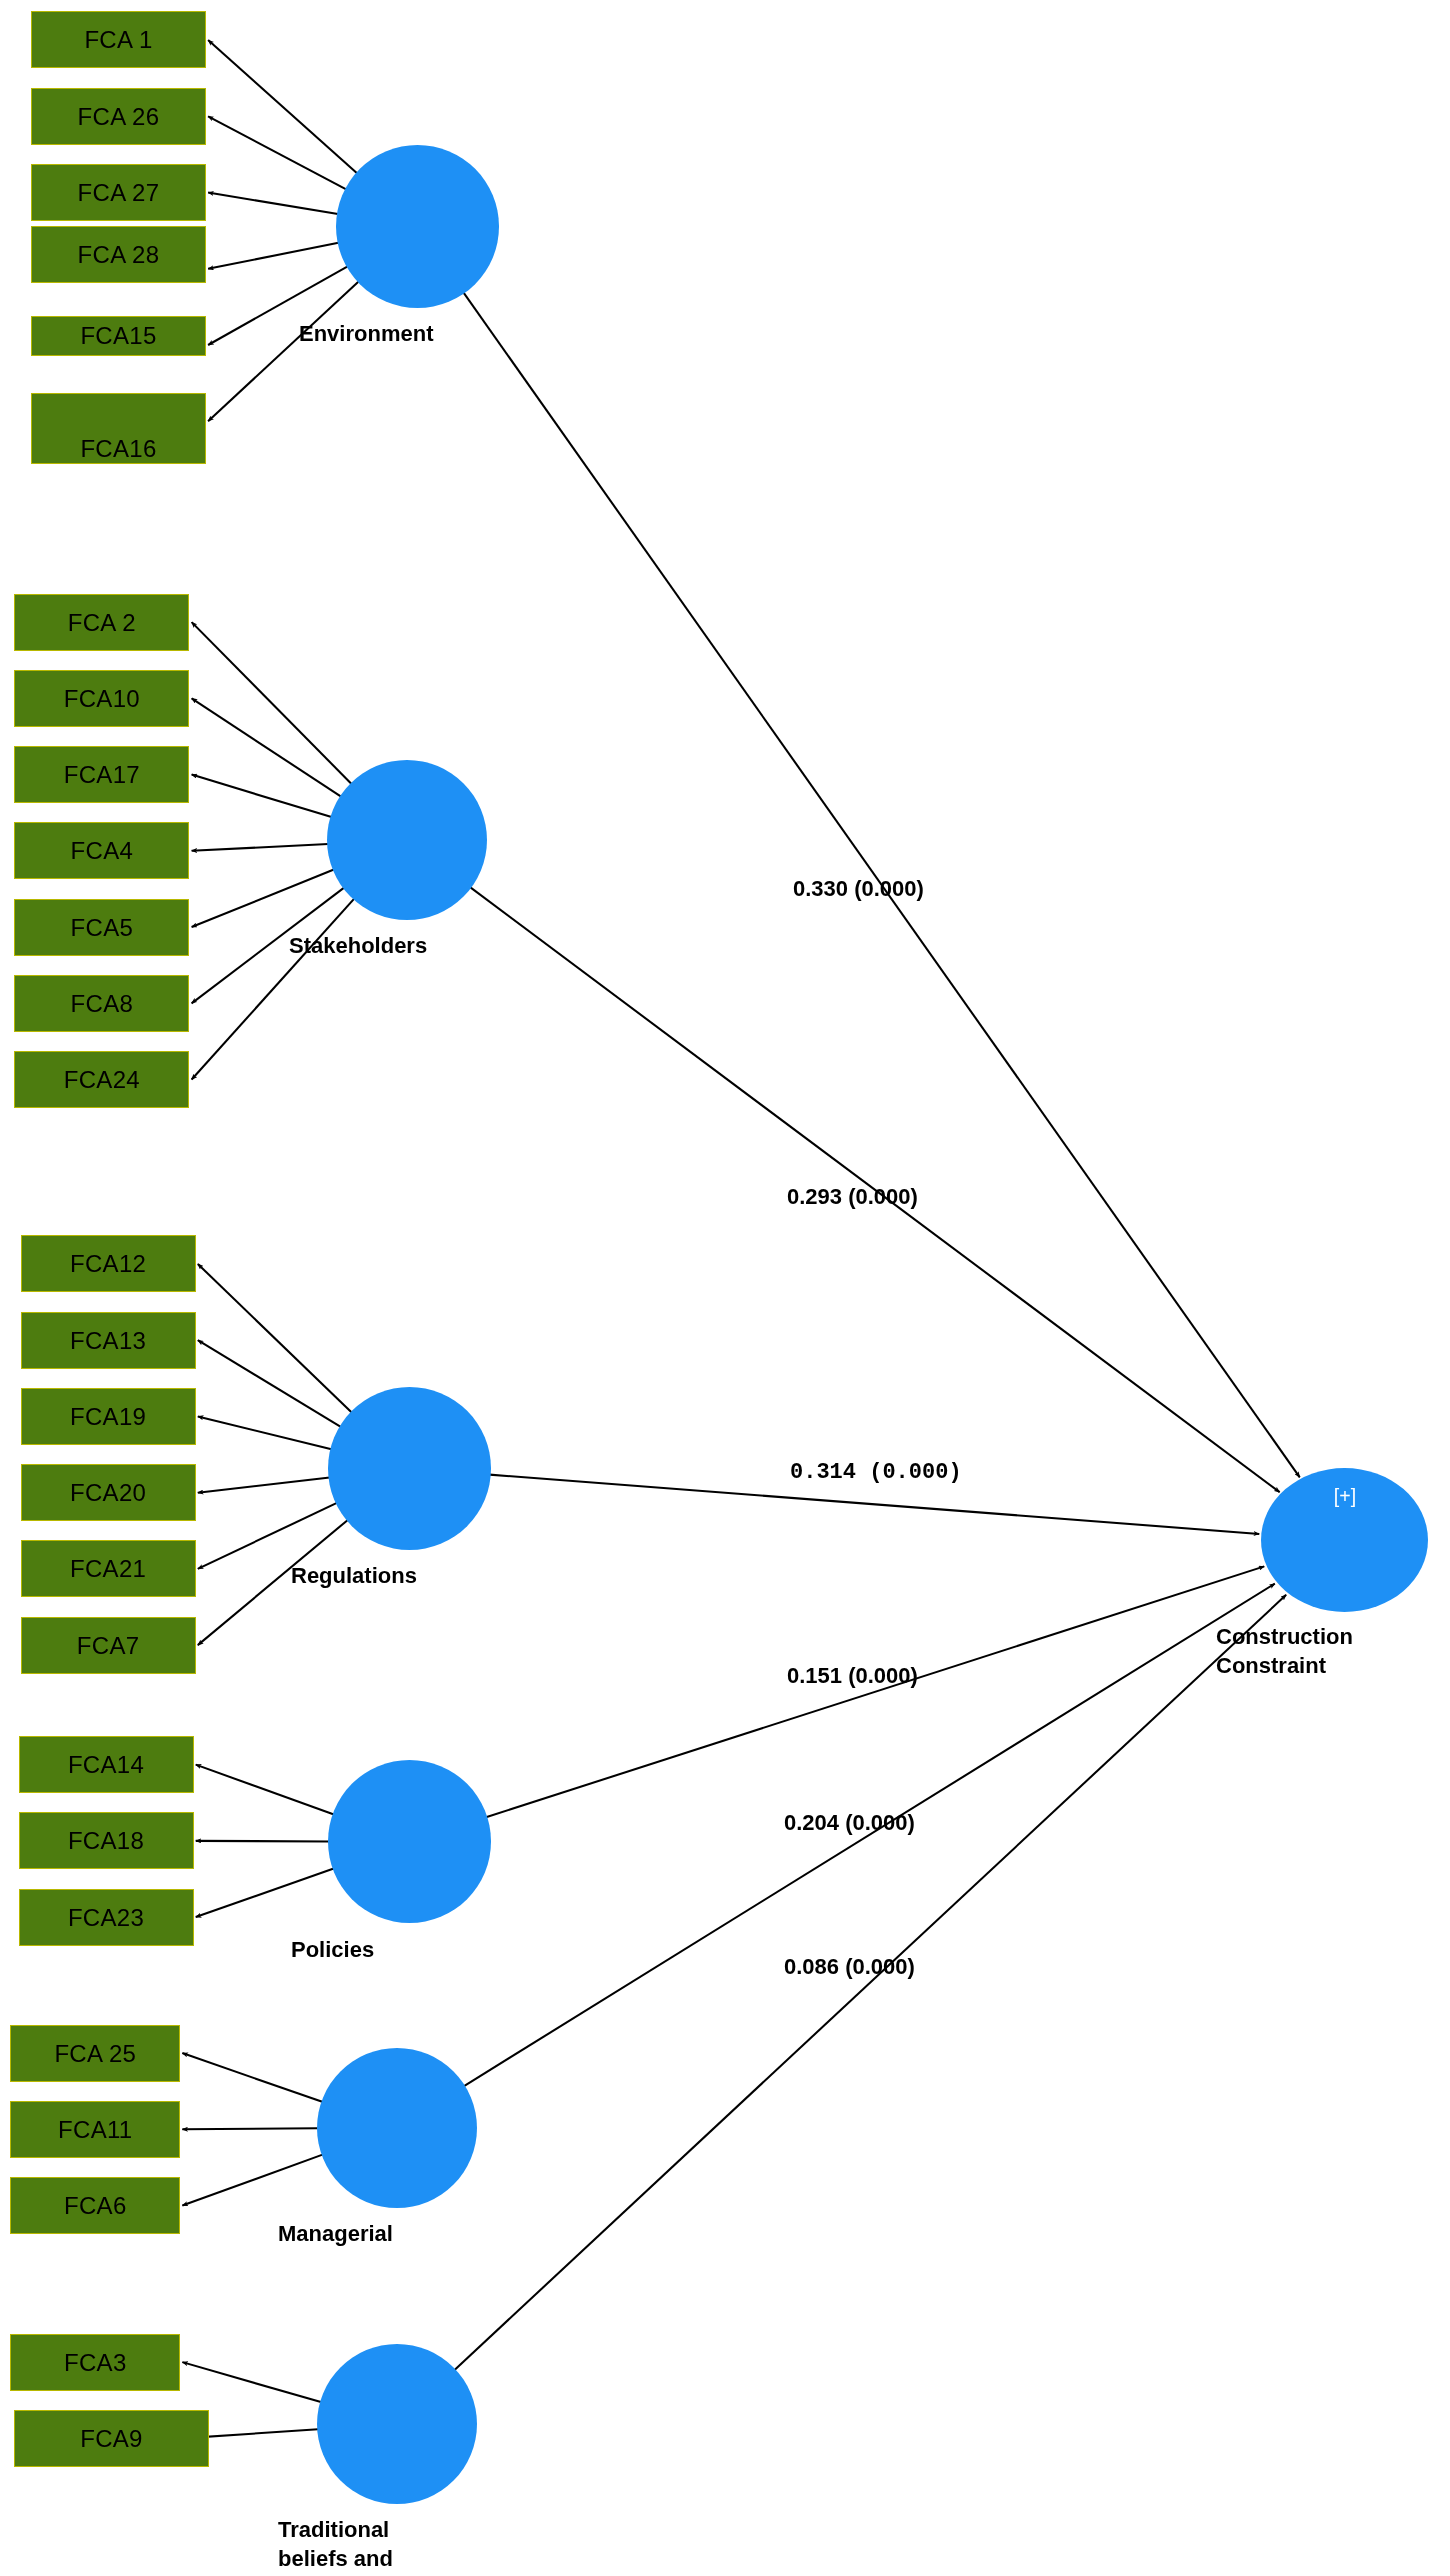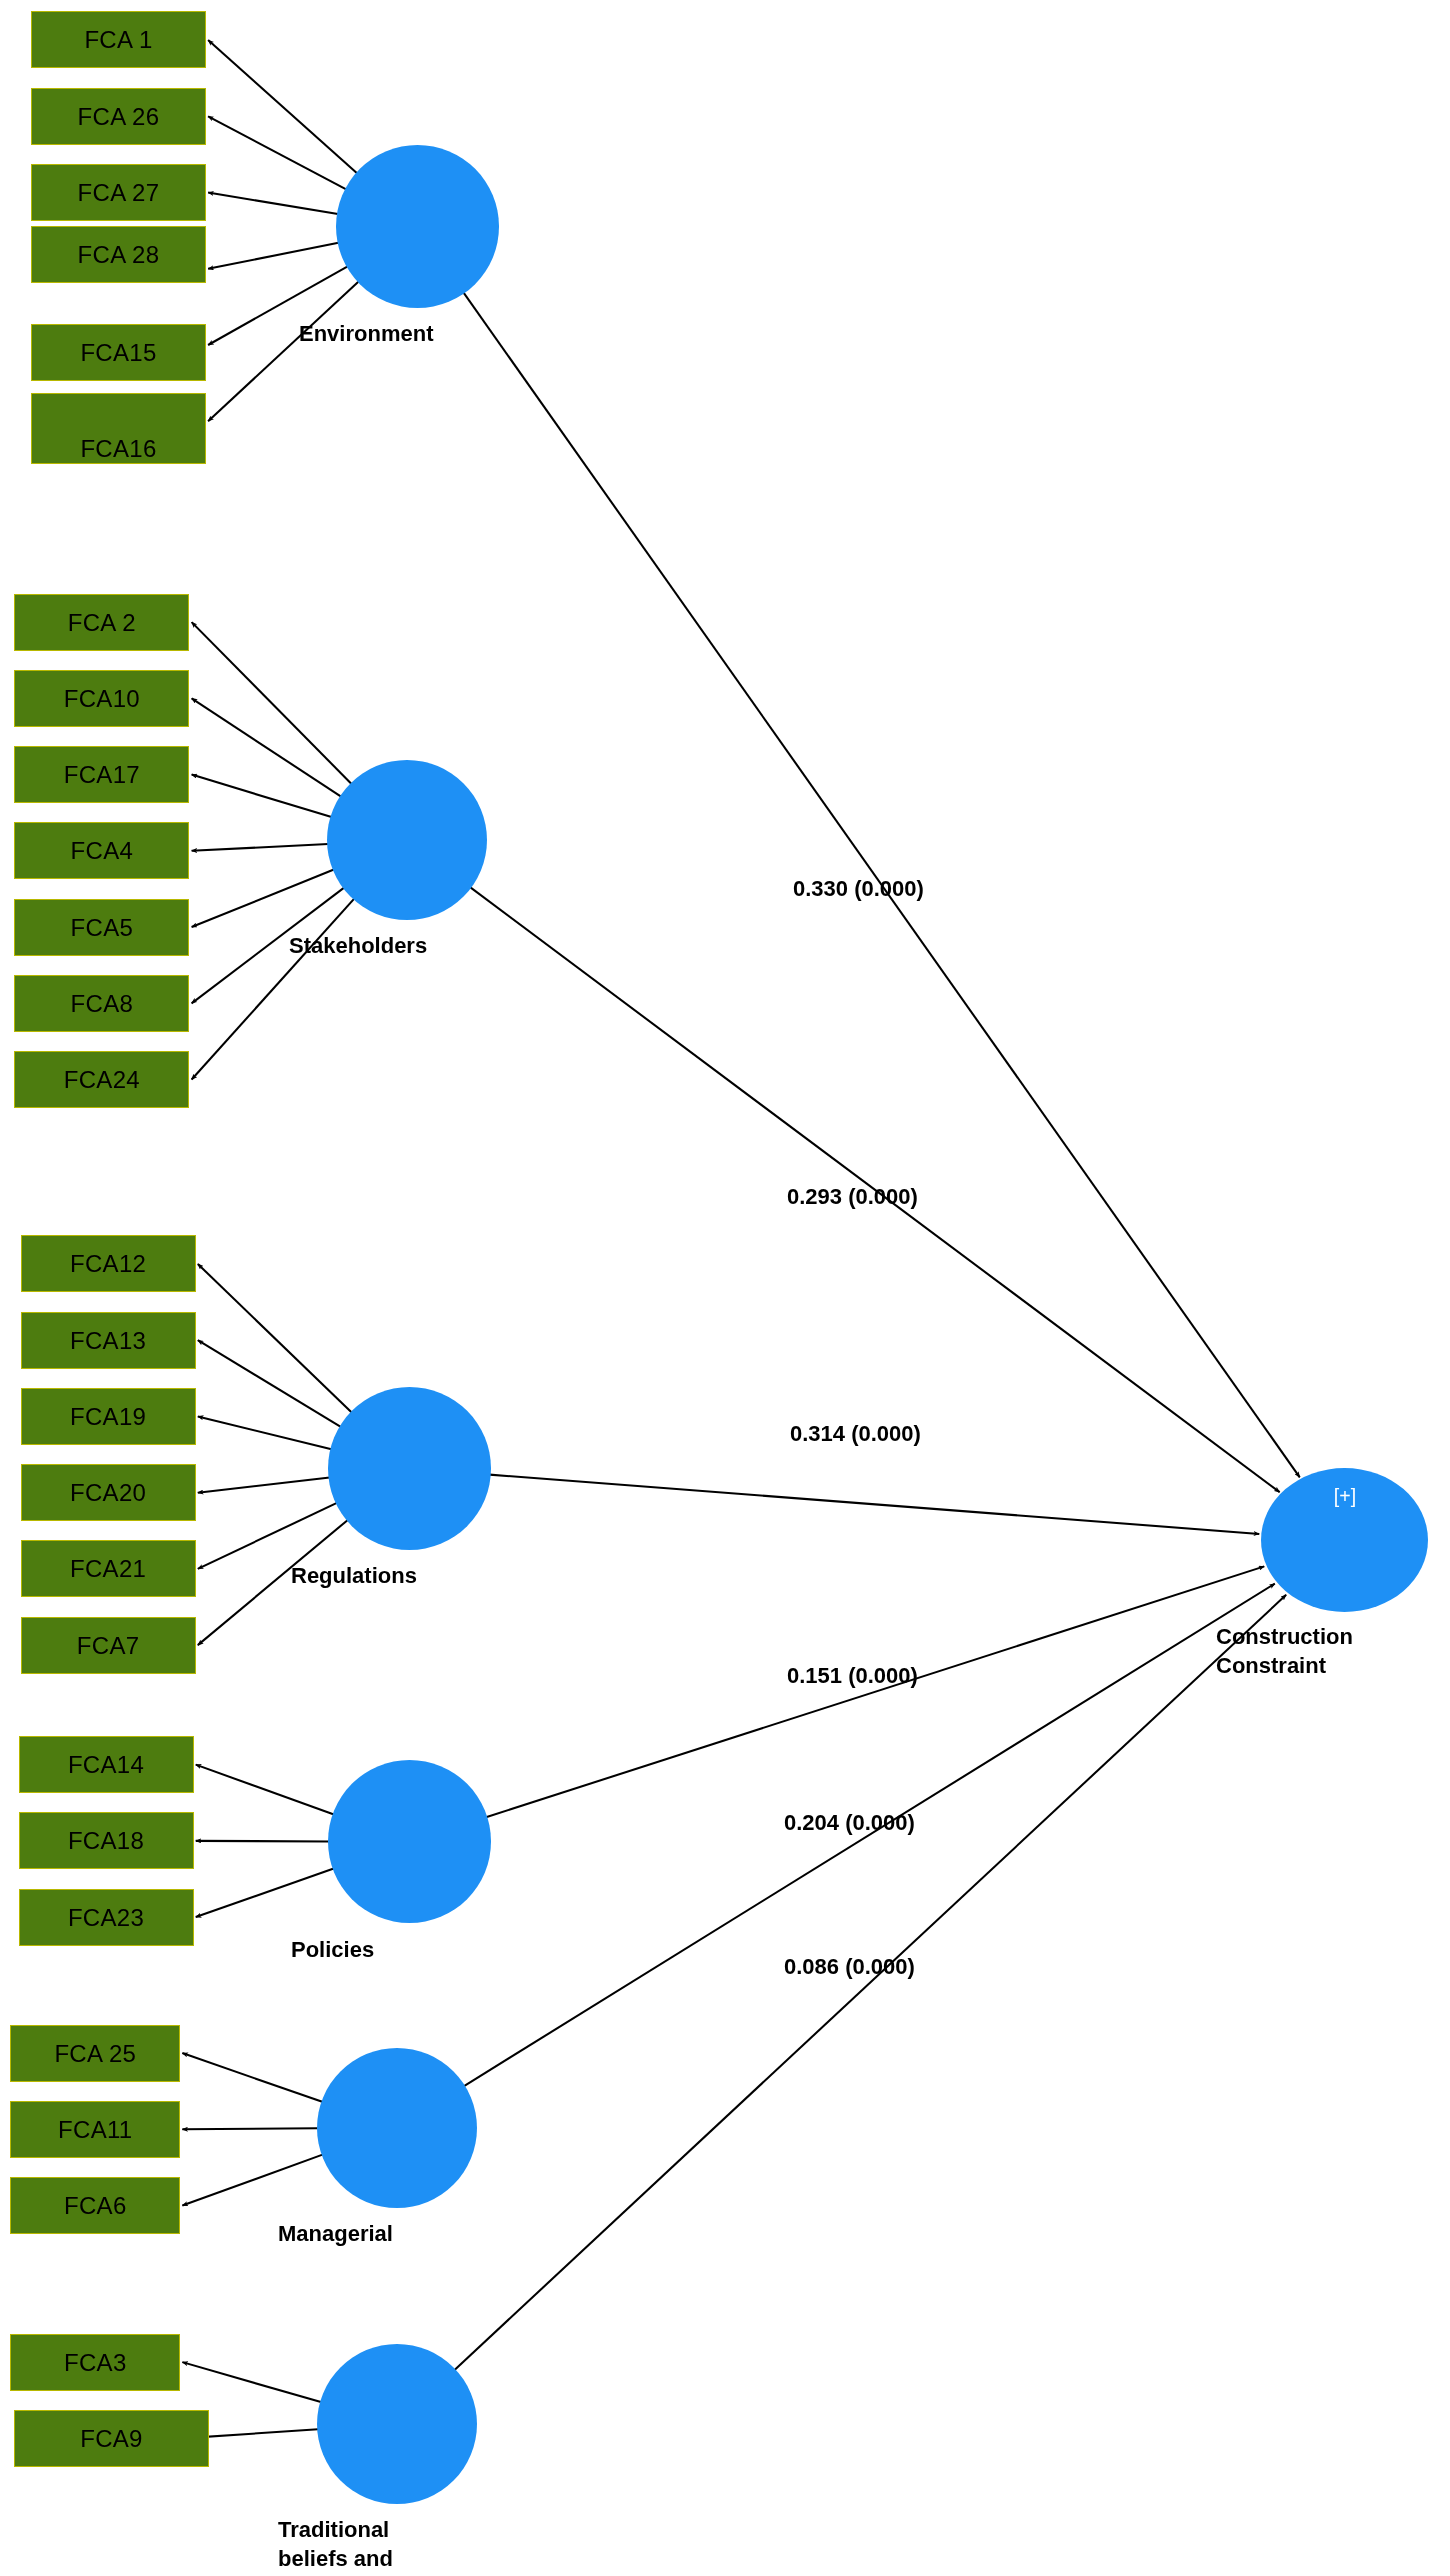--- a/index.html
+++ b/index.html
@@ -121,21 +121,21 @@
       </div>
       <div class="indicator-box" style="left: 31px; top: 88px; width: 175px; height: 57px;">
         <span>FCA 26</span>
       </div>
       <div class="indicator-box" style="left: 31px; top: 164px; width: 175px; height: 57px;">
         <span>FCA 27</span>
       </div>
       <div class="indicator-box" style="left: 31px; top: 226px; width: 175px; height: 57px;">
         <span>FCA 28</span>
       </div>
-      <div class="indicator-box" style="left: 31px; top: 324px; width: 175px; height: 57px;">
+      <div class="indicator-box" style="left: 31px; top: 316px; width: 175px; height: 40px;">
         <span>FCA15</span>
       </div>
       <div class="indicator-box" style="left: 31px; top: 393px; width: 175px; height: 71px; align-items: flex-end;">
         <span>FCA16</span>
       </div>
       <div class="indicator-box" style="left: 14.4px; top: 594px; width: 175px; height: 57px;">
         <span>FCA 2</span>
       </div>
       <div class="indicator-box" style="left: 14.4px; top: 670px; width: 175px; height: 57px;">
         <span>FCA10</span>
@@ -228,20 +228,20 @@
       <div class="construct-circle" style="left: 1261px; top: 1468px; width: 167px; height: 144px;"></div>
       <div class="plus-marker" style="left: 1314px; top: 1485px; width: 62px;">[+]</div>
       <div class="construct-label" style="left: 1216px; top: 1622px; width: 258px;">
         <div>Construction</div>
         <div>Constraint</div>
       </div>
     </div>
   <div id="coefficient-layer">
       <div class="path-coefficient" style="left: 793px; top: 876px;">0.330 (0.000)</div>
       <div class="path-coefficient" style="left: 787px; top: 1184px;">0.293 (0.000)</div>
-      <div class="path-coefficient" style="left: 790px; top: 1421px;">0.314 (0.000)</div>
+      <div class="path-coefficient" style="left: 790px; top: 1460px; font-family: Liberation Mono, monospace;">0.314 (0.000)</div>
       <div class="path-coefficient" style="left: 787px; top: 1663px;">0.151 (0.000)</div>
       <div class="path-coefficient" style="left: 784px; top: 1810px;">0.204 (0.000)</div>
       <div class="path-coefficient" style="left: 784px; top: 1954px;">0.086 (0.000)</div>
     </div>
 
 </div>
 
 
 </body></html>

